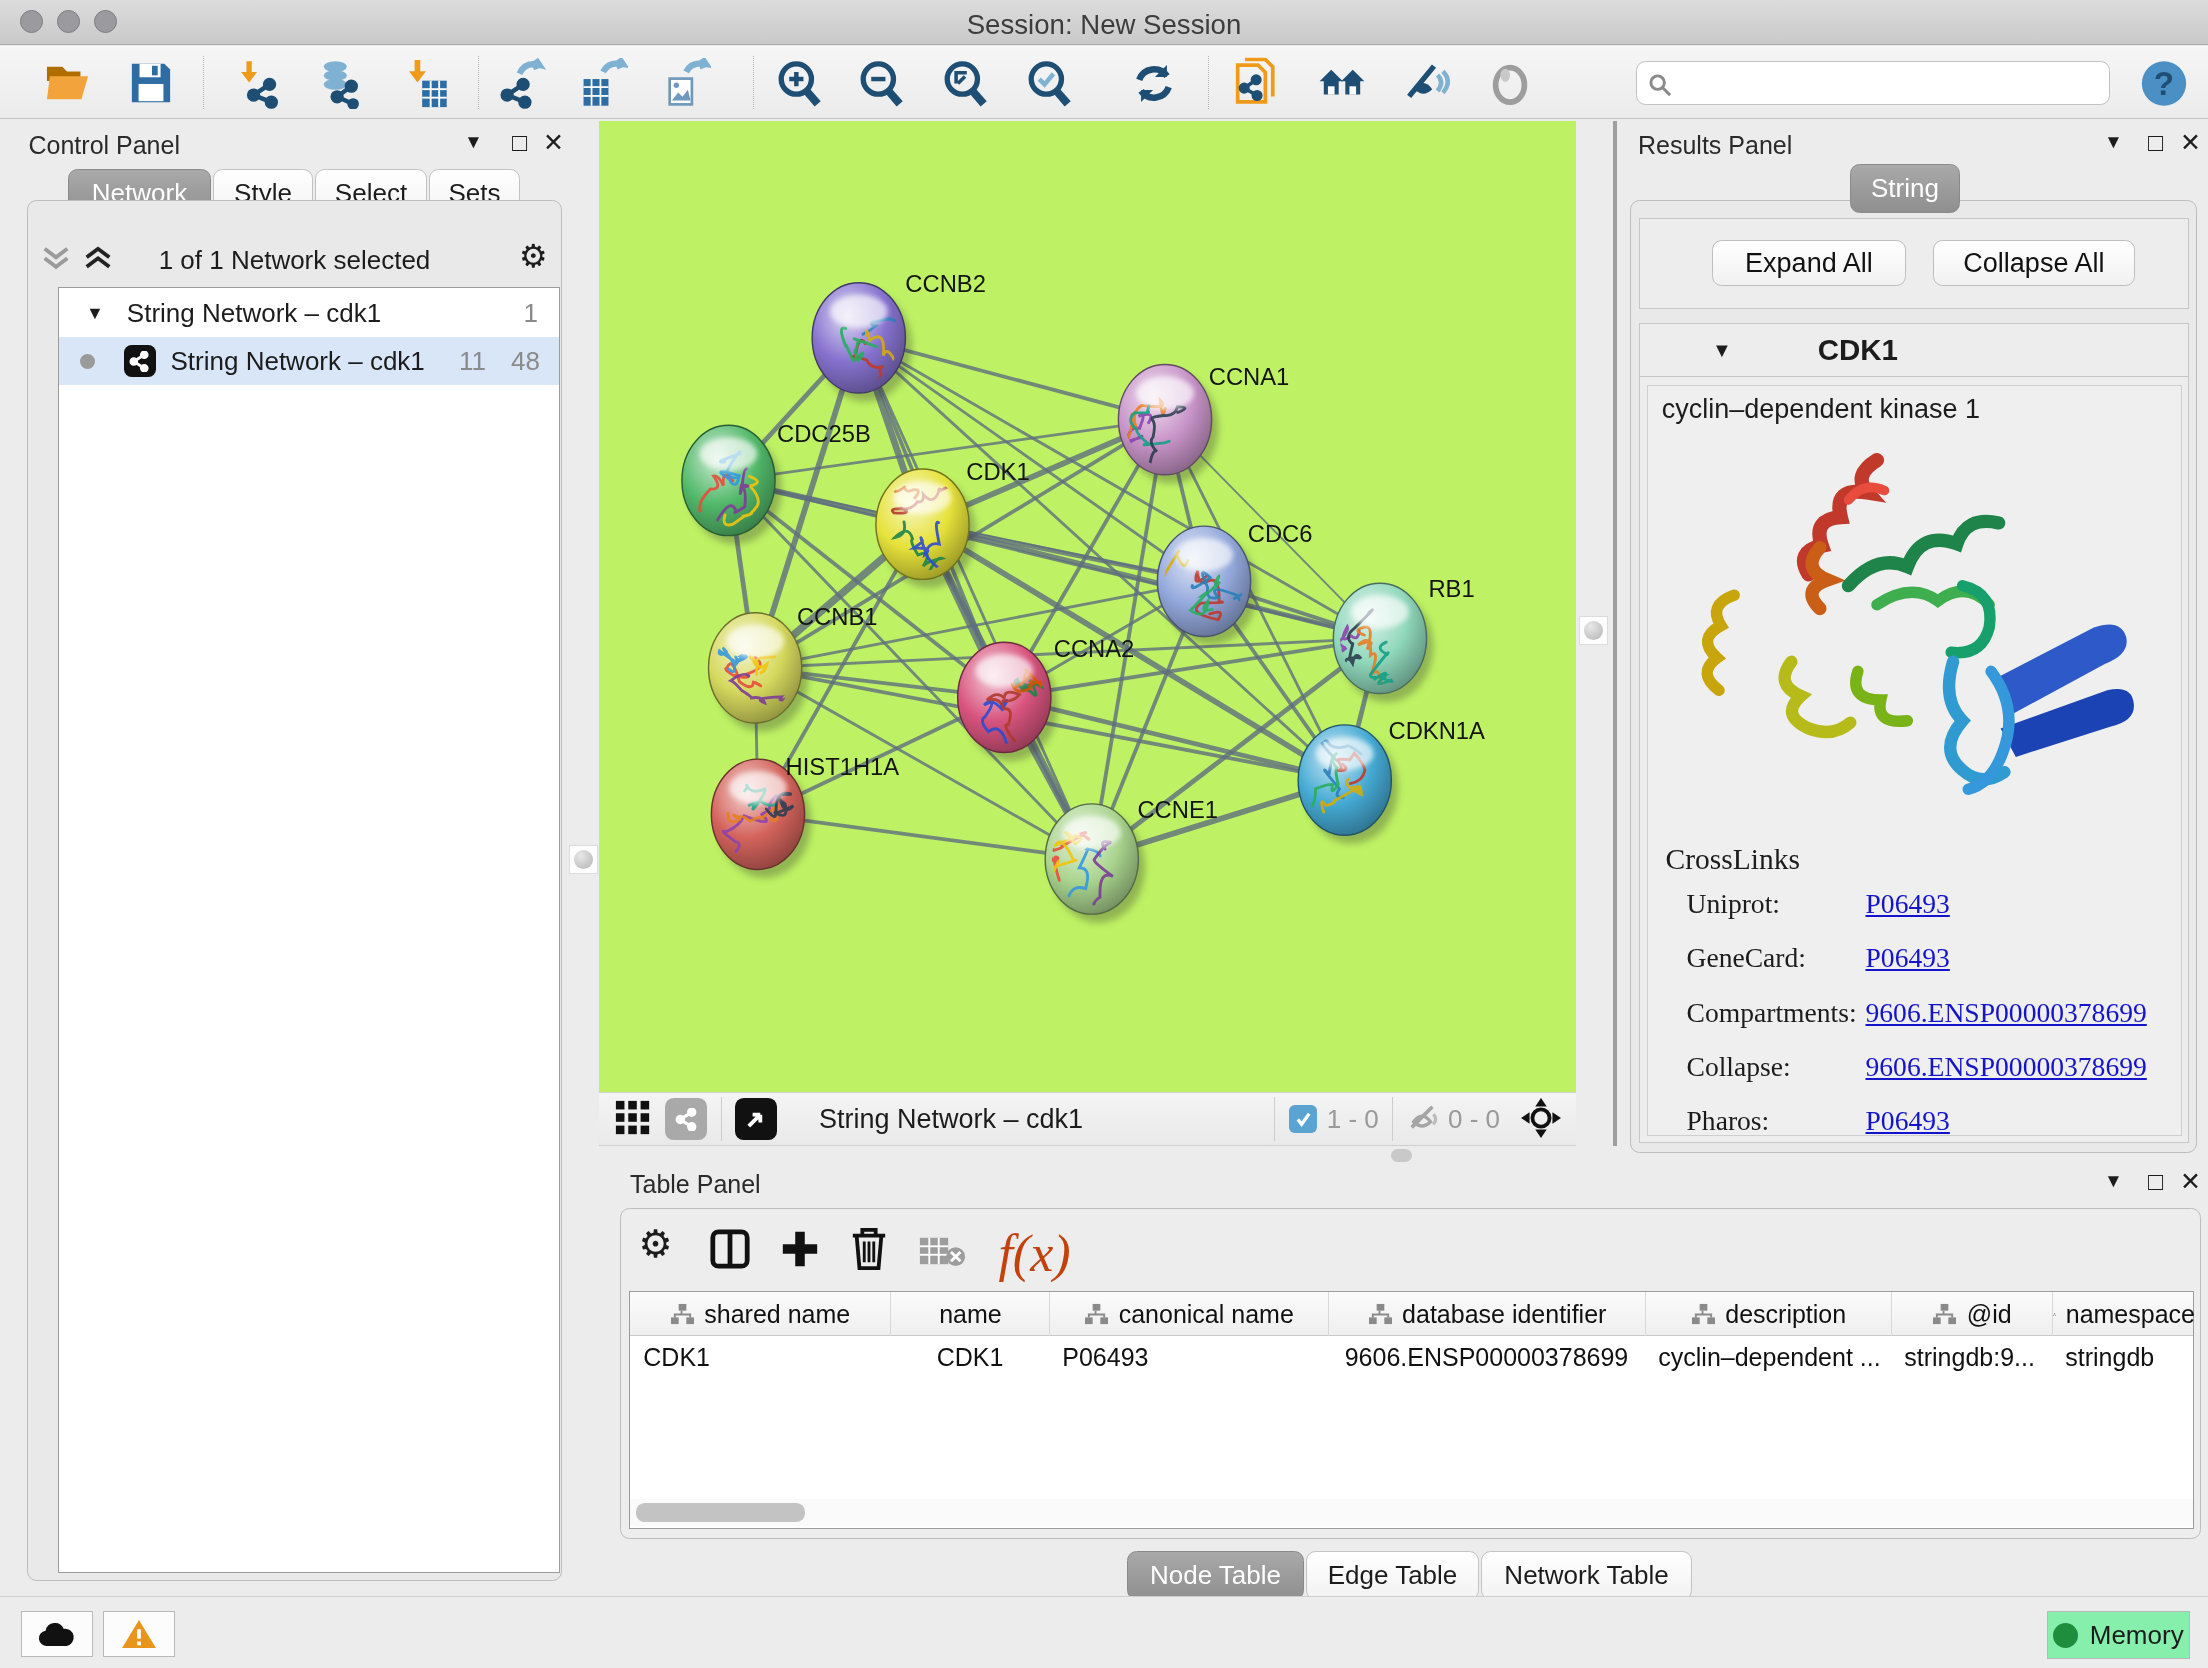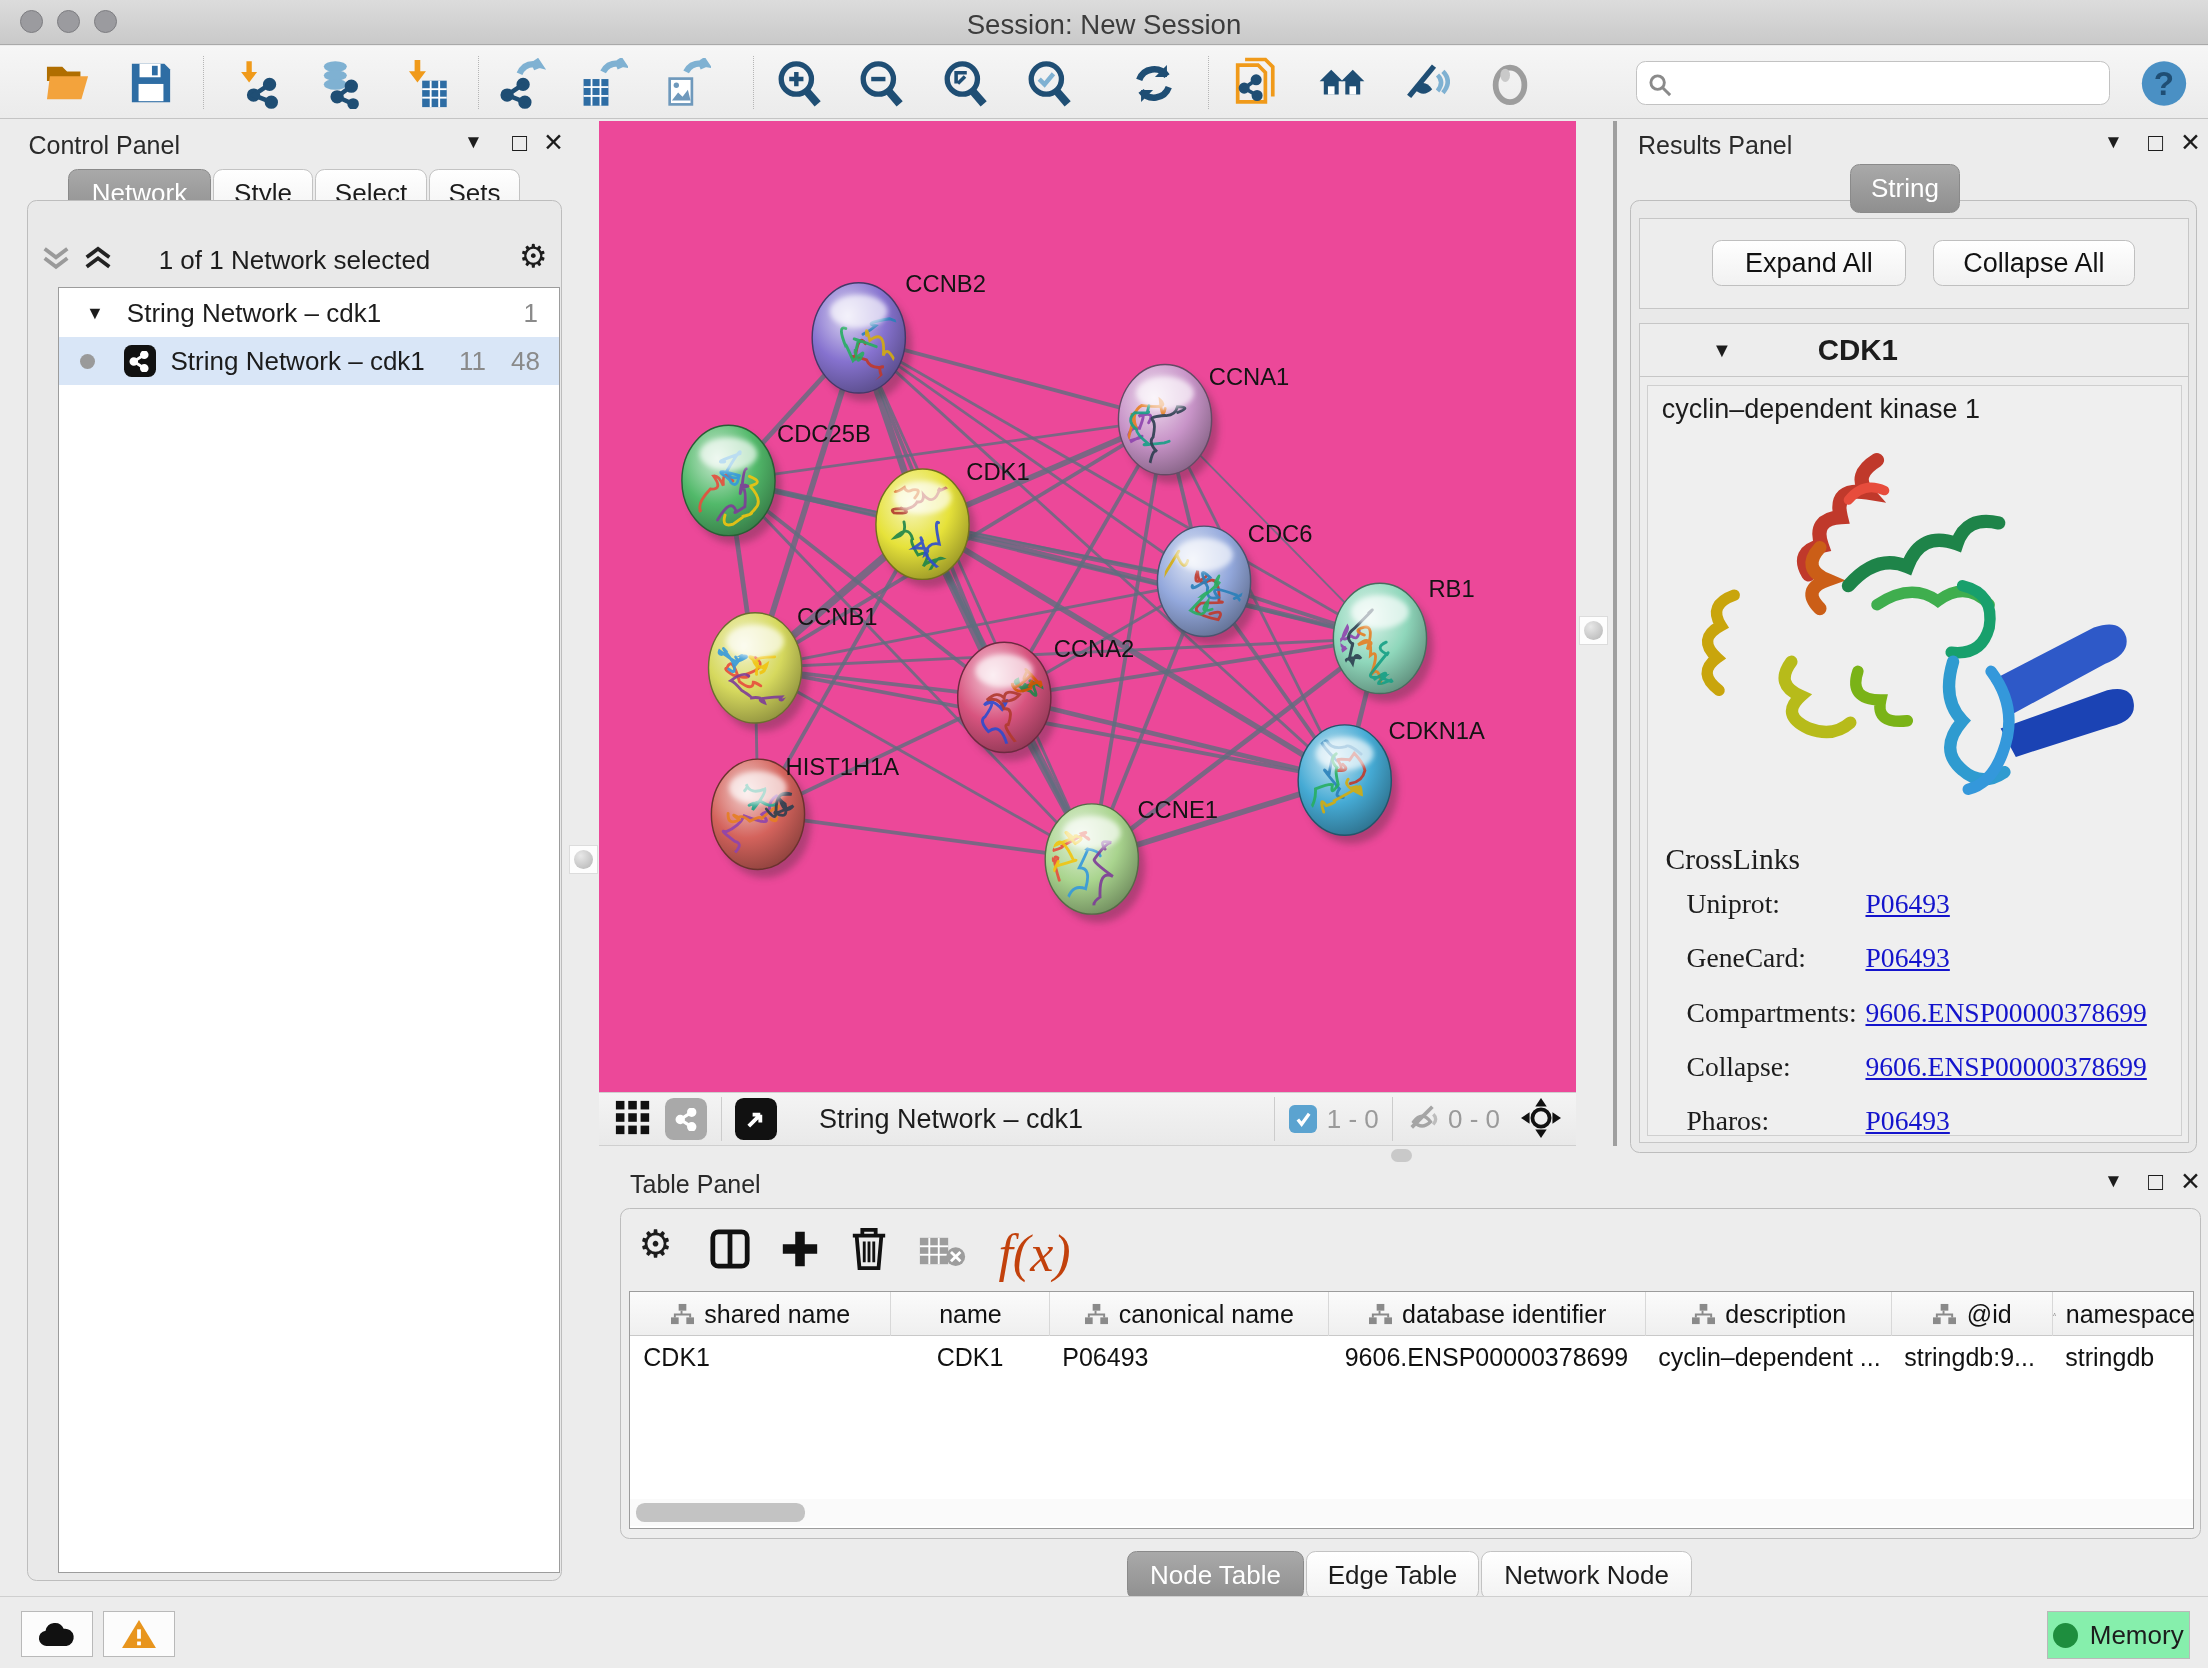--- a/index.html
+++ b/index.html
@@ -21,21 +21,21 @@
   .paneltitle{font-size:25px;color:#2a2a2a;}
   .groupbox{background:#e9e9e9;border:1.9px solid #bdbdbd;border-radius:9.5px;}
   .tab{position:absolute;height:49px;border:1px solid #c3c3c3;background:linear-gradient(#ffffff,#f2f2f2);color:#1c1c1c;
        font-size:26px;display:flex;align-items:center;justify-content:center;border-radius:9.5px;}
   .tab.sel{background:linear-gradient(#a9a9a9,#8f8f8f);color:#fff;border-color:#8a8a8a;}
   
   .treerow{position:absolute;left:0;width:100%;height:48px;display:flex;align-items:center;font-size:26px;}
   .badge{color:#8a8a8a;font-size:26px;}
   .shareicon{width:32px;height:32px;border-radius:7.6px;background:#111;display:flex;align-items:center;justify-content:center;}
   
-  .canvas{left:599px;top:121px;width:977px;height:971px;background:#ec4899;}
+  .canvas{left:599px;top:121px;width:977px;height:971px;background:#bef264;}
   .netlabel{font-size:25px;fill:#141414;font-family:"Liberation Sans",sans-serif;}
   .viewbar{left:599px;top:1092px;width:977px;height:54px;background:linear-gradient(#f4f4f4,#e9e9e9);border-top:1px solid #cfcfcf;border-bottom:1px solid #cfcfcf;display:flex;align-items:center;}
   .vsep{height:44px;border-left:1px solid #cccccc;margin:0 13.3px;}
   .graybtn{width:42px;height:42px;border-radius:8.6px;background:#a9a9a9;display:flex;align-items:center;justify-content:center;}
   .blackbtn{width:42px;height:42px;border-radius:8.6px;background:#111;display:flex;align-items:center;justify-content:center;}
   .cnt{color:#9a9a9a;font-size:26px;text-align:right;}
   
   .handle{position:absolute;width:28.5px;height:28.5px;background:#fdfdfd;border:1px solid #dcdcdc;display:flex;align-items:center;justify-content:center;}
   .handle .dot{width:19px;height:19px;border-radius:50%;background:radial-gradient(circle at 35% 30%,#e8e8e8,#b3b3b3);}
   
@@ -817,21 +817,21 @@
           <div class="tdcell" style="left:1422px;width:143px">stringdb</div>
         </div>
         <div class="abs" style="left:0;top:207px;width:100%;height:27px;background:#fafafa">
           <div class="scrollthumb" style="left:5.7px;top:3.8px;width:169px;height:19px"></div>
         </div>
       </div>
     </div>
 
     <div class="tab sel" style="left:518px;top:394px;width:177px;border-radius:9.5px">Node Table</div>
     <div class="tab" style="left:697px;top:394px;width:173px">Edge Table</div>
-    <div class="tab" style="left:872px;top:394px;width:211px">Network Node</div>
+    <div class="tab" style="left:872px;top:394px;width:211px">Network Table</div>
   </div>
 
   <div class="abs" style="left:0;top:1596px;width:2208px;height:72px;background:#ececec;border-top:1.9px solid #cfcfcf"></div>
   <div class="statusbtn" style="left:21px">
     <svg width="38" height="27" viewBox="0 0 40 28">
         <path d="M10 26 a8 8 0 0 1 -2 -16 a10 10 0 0 1 19 -2 a7 7 0 0 1 3 18z" fill="#111"></path>
       </svg>
   </div>
   <div class="statusbtn" style="left:103px">
     <svg width="38" height="32" viewBox="0 0 40 34">

